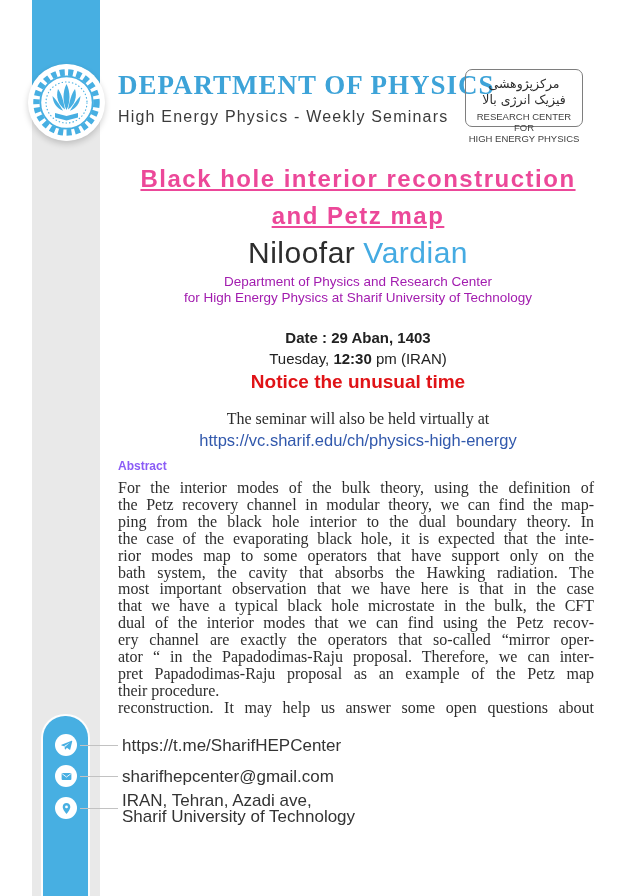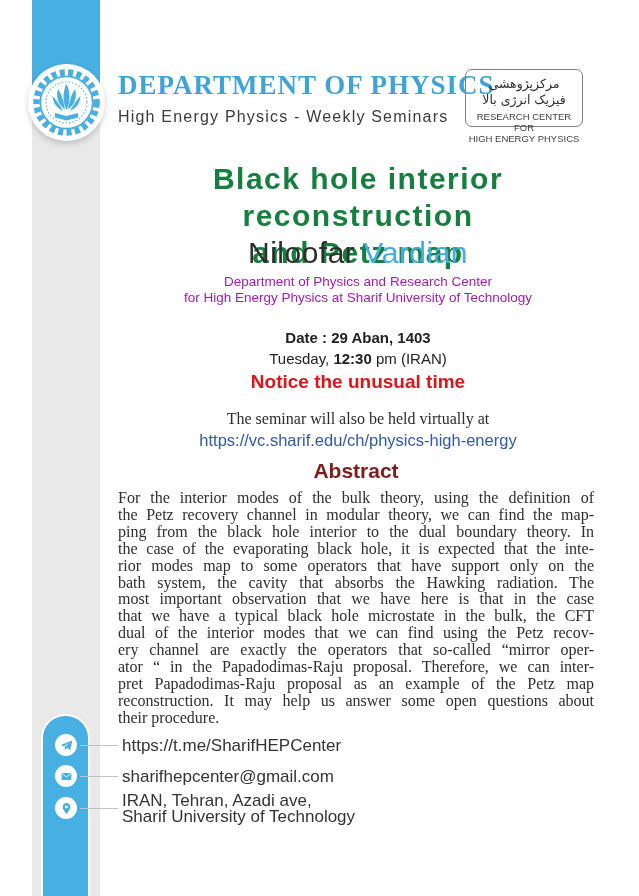--- a/index.html
+++ b/index.html
@@ -65,22 +65,22 @@
     text-align: center; padding-top: 6px;
   }
   .rc-fa { direction: rtl; font-size: 12.5px; line-height: 16px; color: #2f2f2f;
            font-family: "DejaVu Sans", sans-serif; }
   .rc-en { font-size: 9.5px; line-height: 11px; color: #3f3f3f; margin-top: 3px;
            letter-spacing: 0; }
 
   
   .main-col { position: absolute; left: 98px; width: 520px; text-align: center; }
   .sem-title {
-    top: 160px; font-size: 30px; font-weight: bold; letter-spacing: 1.5px;
-    line-height: 37px; color: #15803d;
+    top: 160px; font-size: 24px; font-weight: bold; letter-spacing: 1.5px;
+    line-height: 37px; color: #ec4899; text-decoration: underline;
   }
   .speaker { top: 230px; font-size: 30px; letter-spacing: .5px; }
   .speaker .first { color: #2d2d2d; margin-right: 8px; }
   .speaker .last { color: #45abe2; }
   .affil { top: 274px; font-size: 13.5px; line-height: 16px; color: #a21caf; }
 
   .schedule { top: 327px; font-size: 15px; line-height: 21px; color: #222; }
   .schedule .bold { font-weight: bold; }
   .notice { margin-top: 2px; font-size: 19px; font-weight: bold; color: #e01317; }
 
@@ -89,21 +89,21 @@
     font-family: "Liberation Serif", serif; font-weight: normal;
     font-size: 16px; color: #2b2b2b;
   }
   .virtual-link {
     display: inline-block; margin-top: 3px;
     font-size: 16.5px; color: #3158ac; text-decoration: none;
   }
 
   
   .abstract { position: absolute; left: 118px; top: 459px; width: 476px; }
-  .abstract-heading { font-size: 21px; font-weight: bold; color: #7f1d1d; margin-bottom: 7px; text-align: center; }
+  .abstract-heading { font-size: 12px; font-weight: bold; color: #8b5cf6; margin-bottom: 7px; }
   .abs-line {
     font-family: Liberation Serif, serif;
     font-size: 16px; line-height: 16.9px; color: #2e2e2e;
     text-align: justify; text-align-last: justify;
     white-space: normal;
   }
   .abs-line.last { text-align-last: left; }
 </style>
 </head>
 <body>
@@ -172,22 +172,22 @@
   <div class="abs-line">ping from the black hole interior to the dual boundary theory. In</div>
   <div class="abs-line">the case of the evaporating black hole, it is expected that the inte-</div>
   <div class="abs-line">rior modes map to some operators that have support only on the</div>
   <div class="abs-line">bath system, the cavity that absorbs the Hawking radiation. The</div>
   <div class="abs-line">most important observation that we have here is that in the case</div>
   <div class="abs-line">that we have a typical black hole microstate in the bulk, the CFT</div>
   <div class="abs-line">dual of the interior modes that we can find using the Petz recov-</div>
   <div class="abs-line">ery channel are exactly the operators that so-called “mirror oper-</div>
   <div class="abs-line">ator “ in the Papadodimas-Raju proposal. Therefore, we can inter-</div>
   <div class="abs-line">pret Papadodimas-Raju proposal as an example of the Petz map</div>
+  <div class="abs-line last">their procedure.</div>
   <div class="abs-line">reconstruction. It may help us answer some open questions about</div>
-  <div class="abs-line last">their procedure.</div>
 </div>
 
 <div class="blue-pill"></div>
 
 <div class="contact-circle" style="top:734px">
   <svg width="13" height="13" viewBox="0 0 24 24">
       <path d="M21.5 3.2 L2.8 10.6 c-.7.3-.7 1.1 0 1.3 l4.6 1.5 1.8 5.4 c.2.6.9.7 1.3.2 l2.4-2.7 4.7 3.4 c.5.4 1.2.1 1.3-.5 L22.6 4 c.2-.7-.5-1.1-1.1-.8 Z M8 13 l10.5-6.6 L9.4 14.5 9 17 Z" fill="#47afe2"></path>
     </svg>
 </div>
 <div class="contact-line" style="top:745px"></div>

